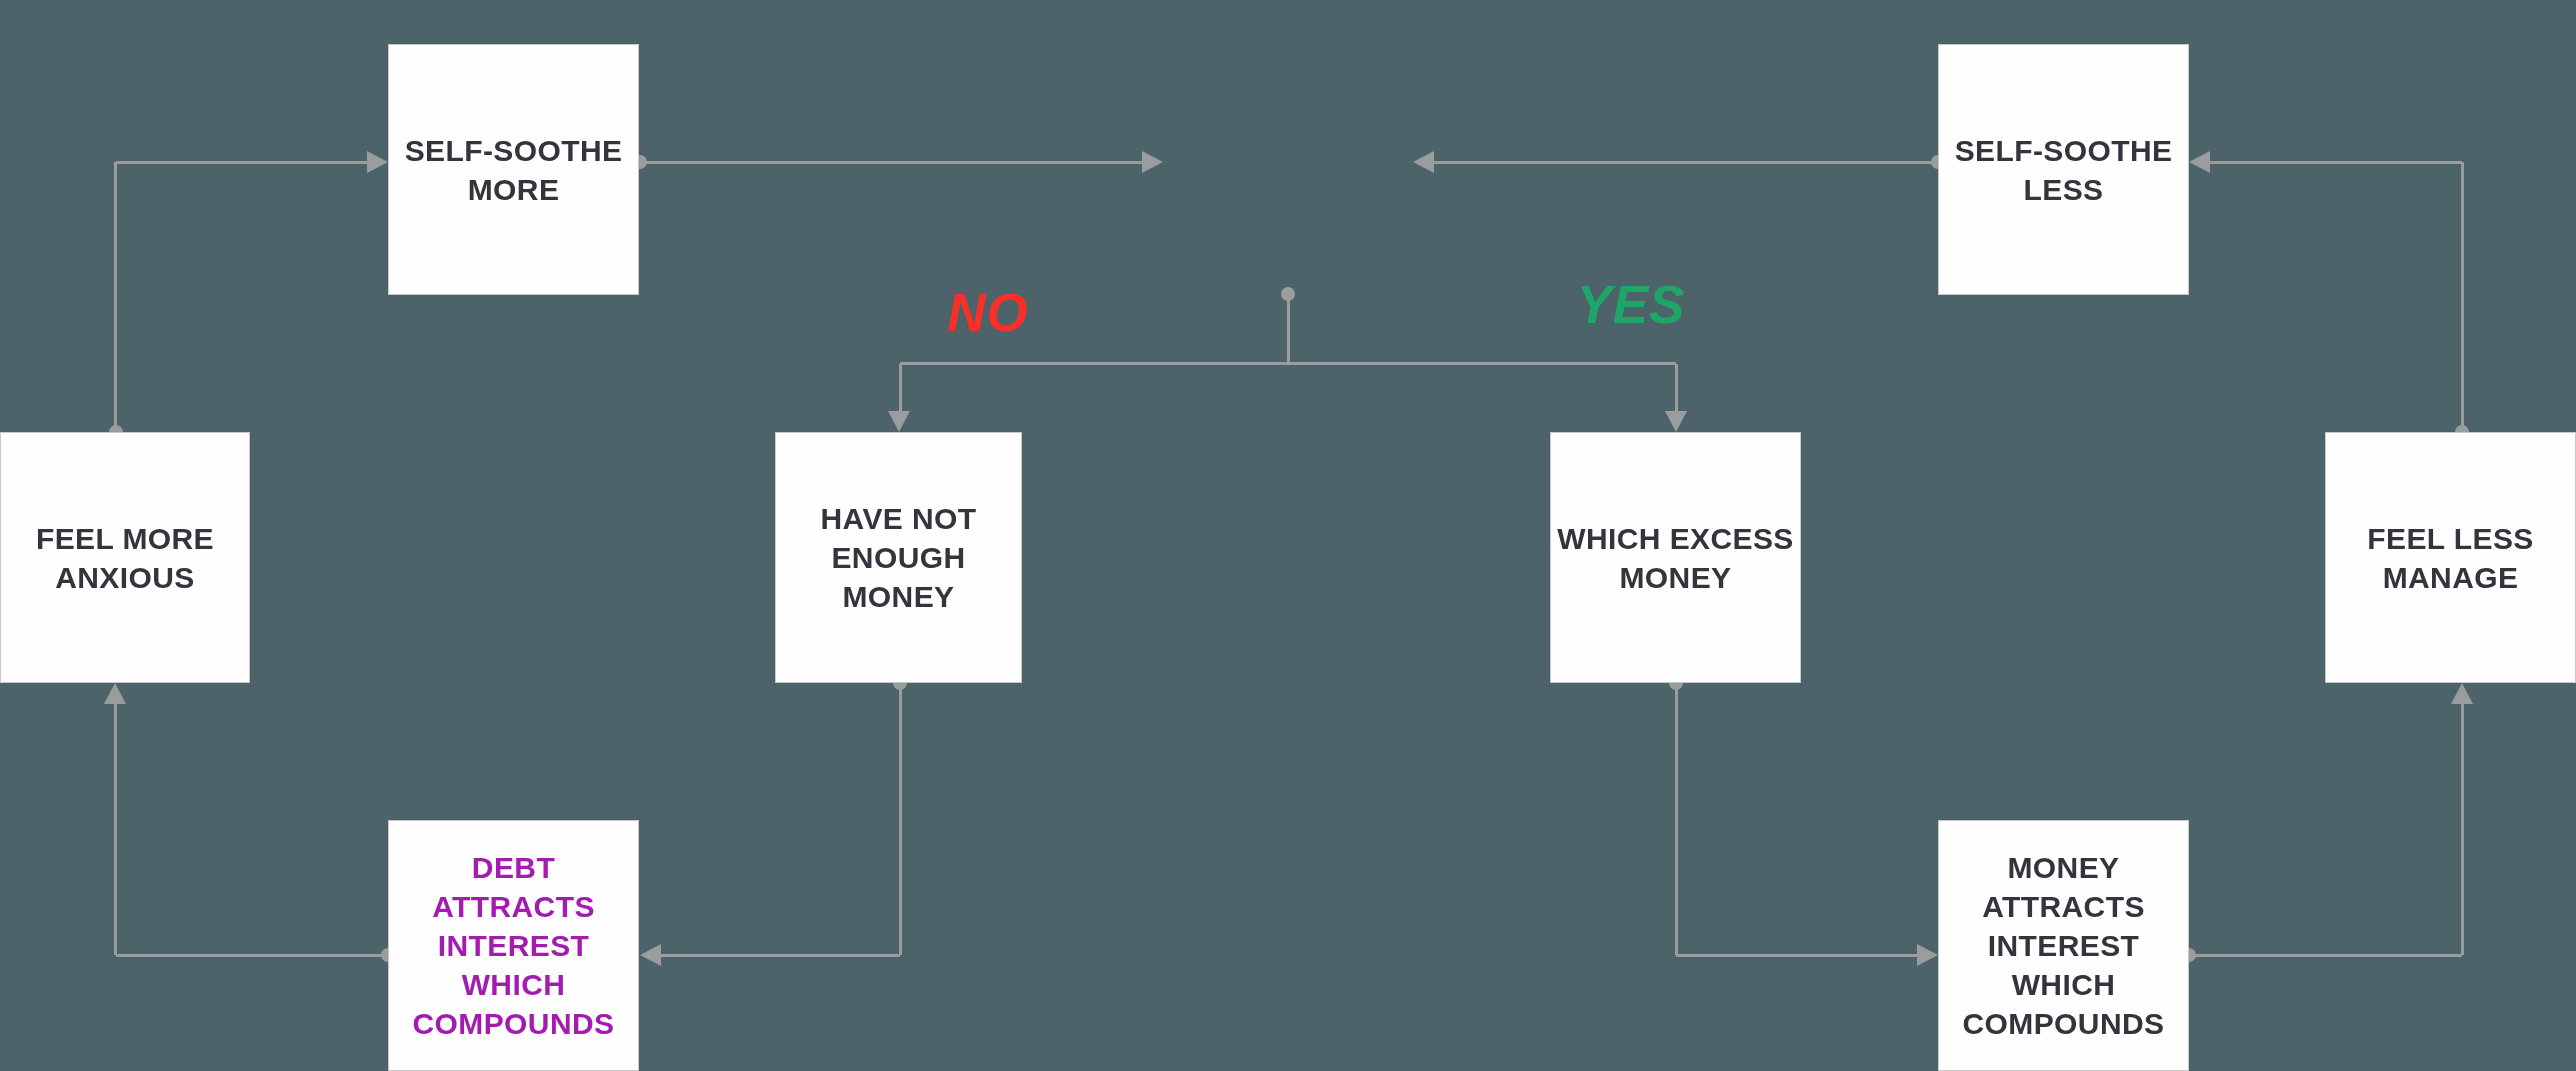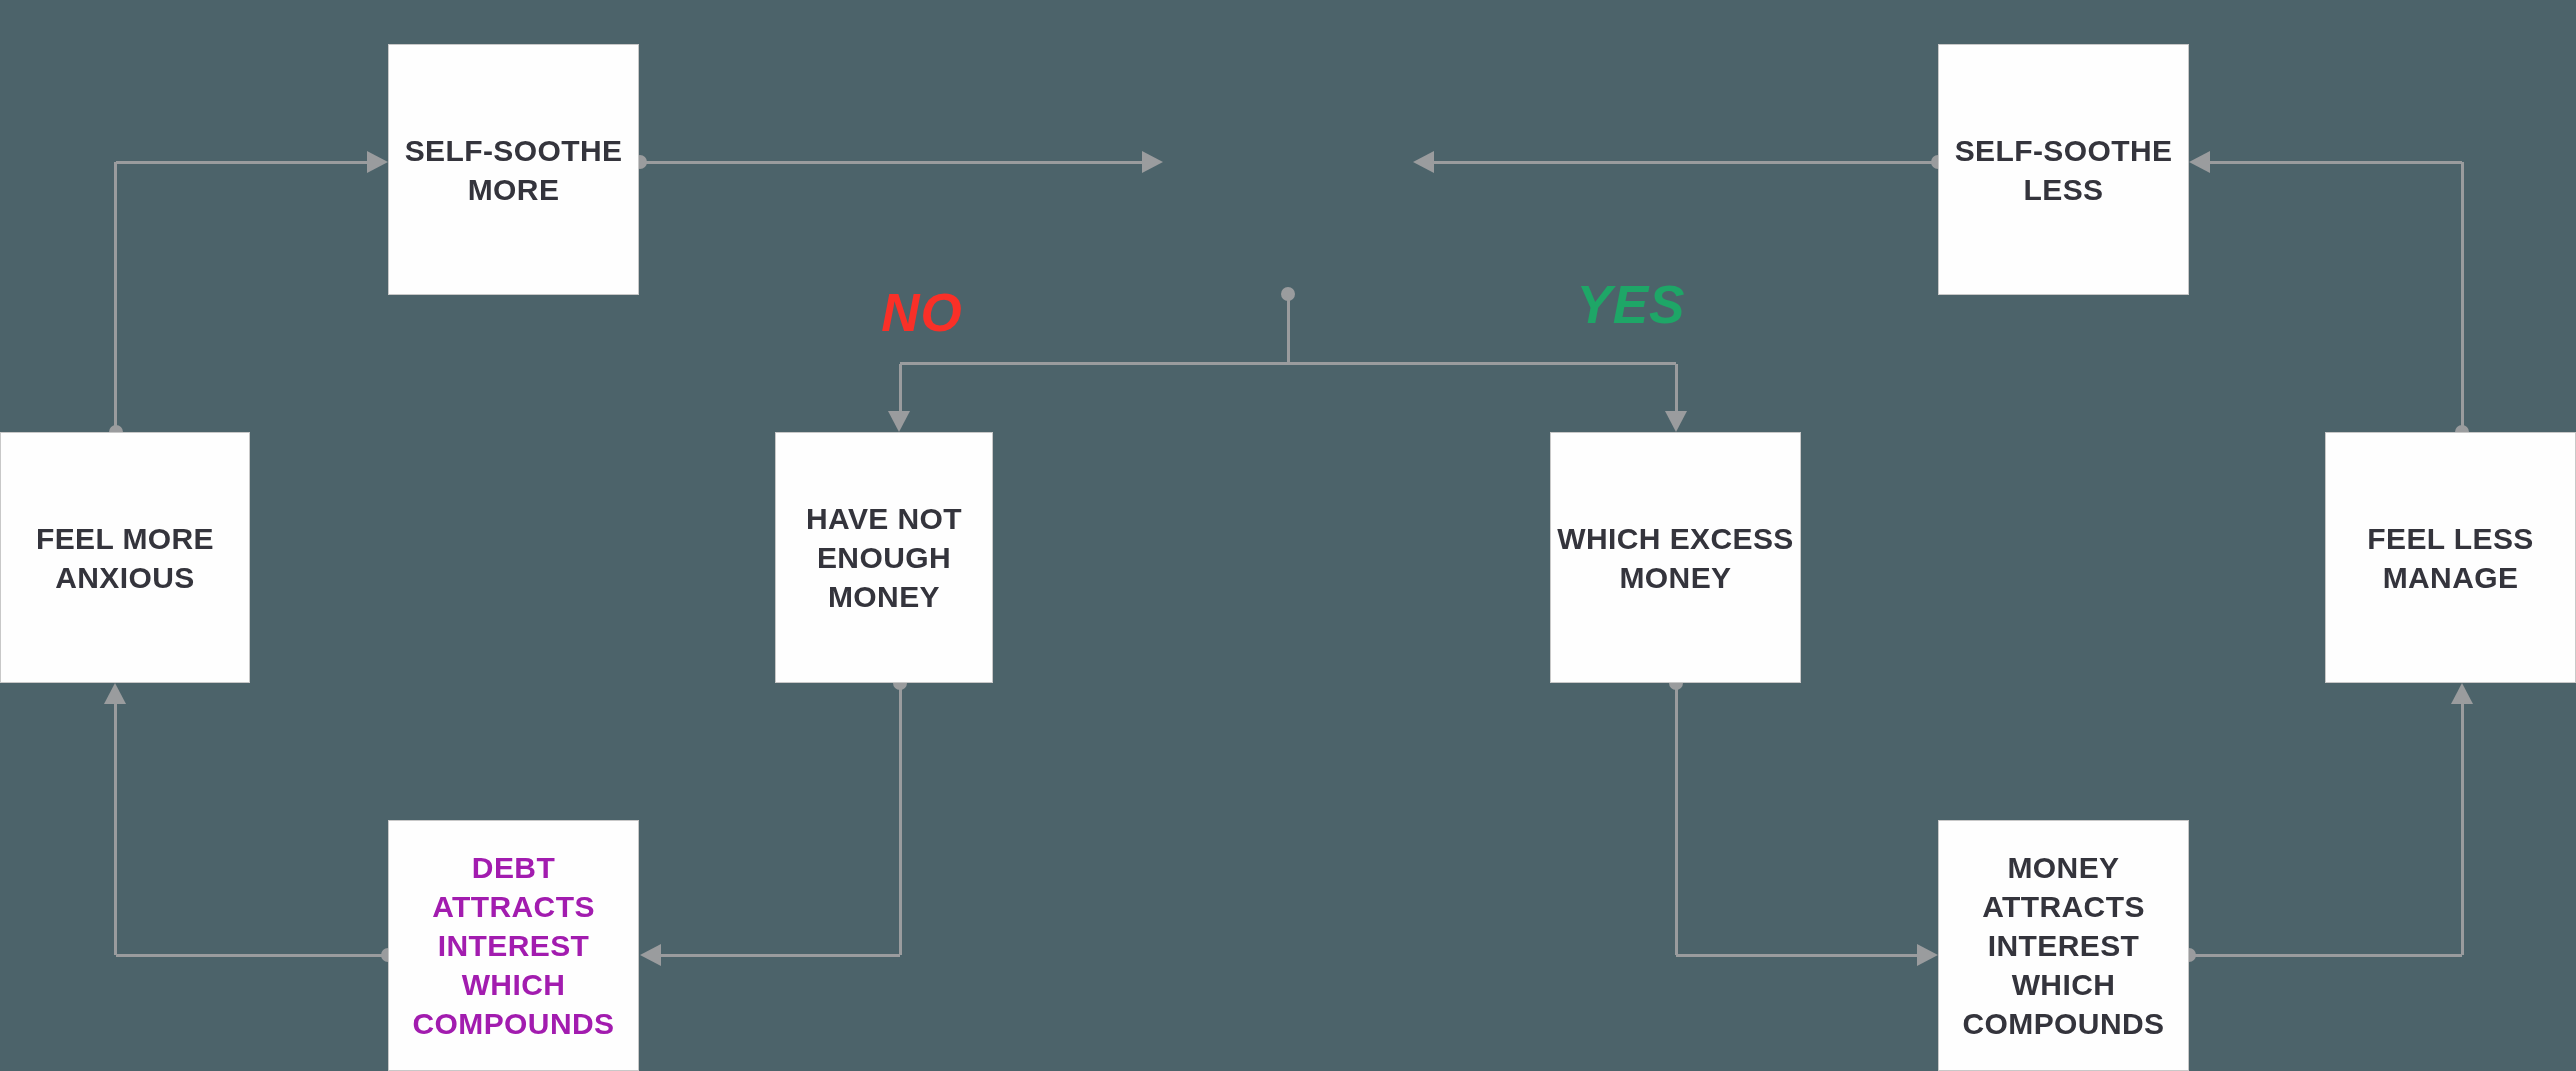--- a/index.html
+++ b/index.html
@@ -114,21 +114,21 @@
 MORE</div>
     </div>
     <div class="node step" style="left: 1938px; top: 44px; width: 251px; height: 251px; background: rgb(254, 254, 254); border-color: rgb(200, 200, 200);">
       <div class="node-label" style="color: rgb(52, 52, 60);">SELF-SOOTHE
 LESS</div>
     </div>
     <div class="node step" style="left: 0px; top: 432px; width: 250px; height: 251px; background: rgb(254, 254, 254); border-color: rgb(200, 200, 200);">
       <div class="node-label" style="color: rgb(52, 52, 60);">FEEL MORE
 ANXIOUS</div>
     </div>
-    <div class="node step" style="left: 775px; top: 432px; width: 218px; height: 251px; background: rgb(254, 254, 254); border-color: rgb(200, 200, 200);">
+    <div class="node step" style="left: 775px; top: 432px; width: 247px; height: 251px; background: rgb(254, 254, 254); border-color: rgb(200, 200, 200);">
       <div class="node-label" style="color: rgb(52, 52, 60);">HAVE NOT
 ENOUGH
 MONEY</div>
     </div>
     <div class="node step" style="left: 1550px; top: 432px; width: 251px; height: 251px; background: rgb(254, 254, 254); border-color: rgb(200, 200, 200);">
       <div class="node-label" style="color: rgb(52, 52, 60);">WHICH EXCESS
 MONEY</div>
     </div>
     <div class="node step" style="left: 2325px; top: 432px; width: 251px; height: 251px; background: rgb(254, 254, 254); border-color: rgb(200, 200, 200);">
       <div class="node-label" style="color: rgb(52, 52, 60);">FEEL LESS
@@ -141,16 +141,16 @@
 WHICH
 COMPOUNDS</div>
     </div>
     <div class="node step" style="left: 1938px; top: 820px; width: 251px; height: 251px; background: rgb(254, 254, 254); border-color: rgb(200, 200, 200);">
       <div class="node-label" style="color: rgb(52, 52, 60);">MONEY
 ATTRACTS
 INTEREST
 WHICH
 COMPOUNDS</div>
     </div>
-    <div class="branch-label" style="left: 922px; top: 312px; color: rgb(249, 48, 40);">NO</div>
+    <div class="branch-label" style="left: 988px; top: 312px; color: rgb(249, 48, 40);">NO</div>
     <div class="branch-label" style="left: 1631px; top: 304px; color: rgb(30, 166, 103);">YES</div>
   </div>
 
 
 </body></html>

